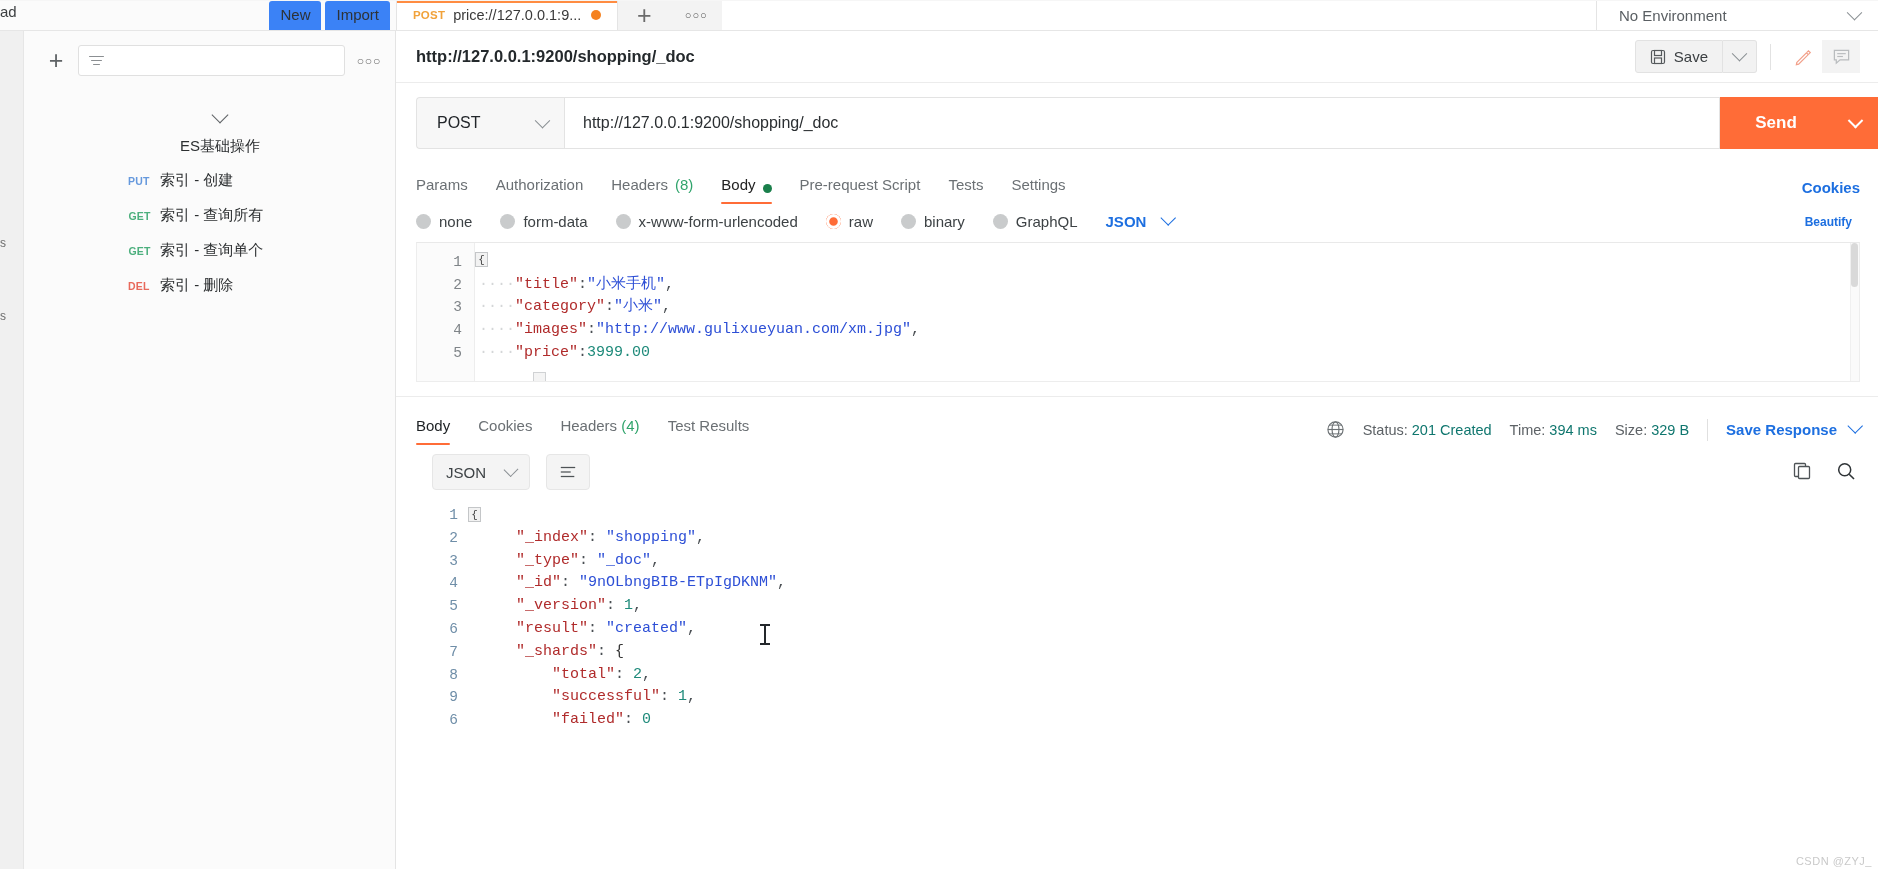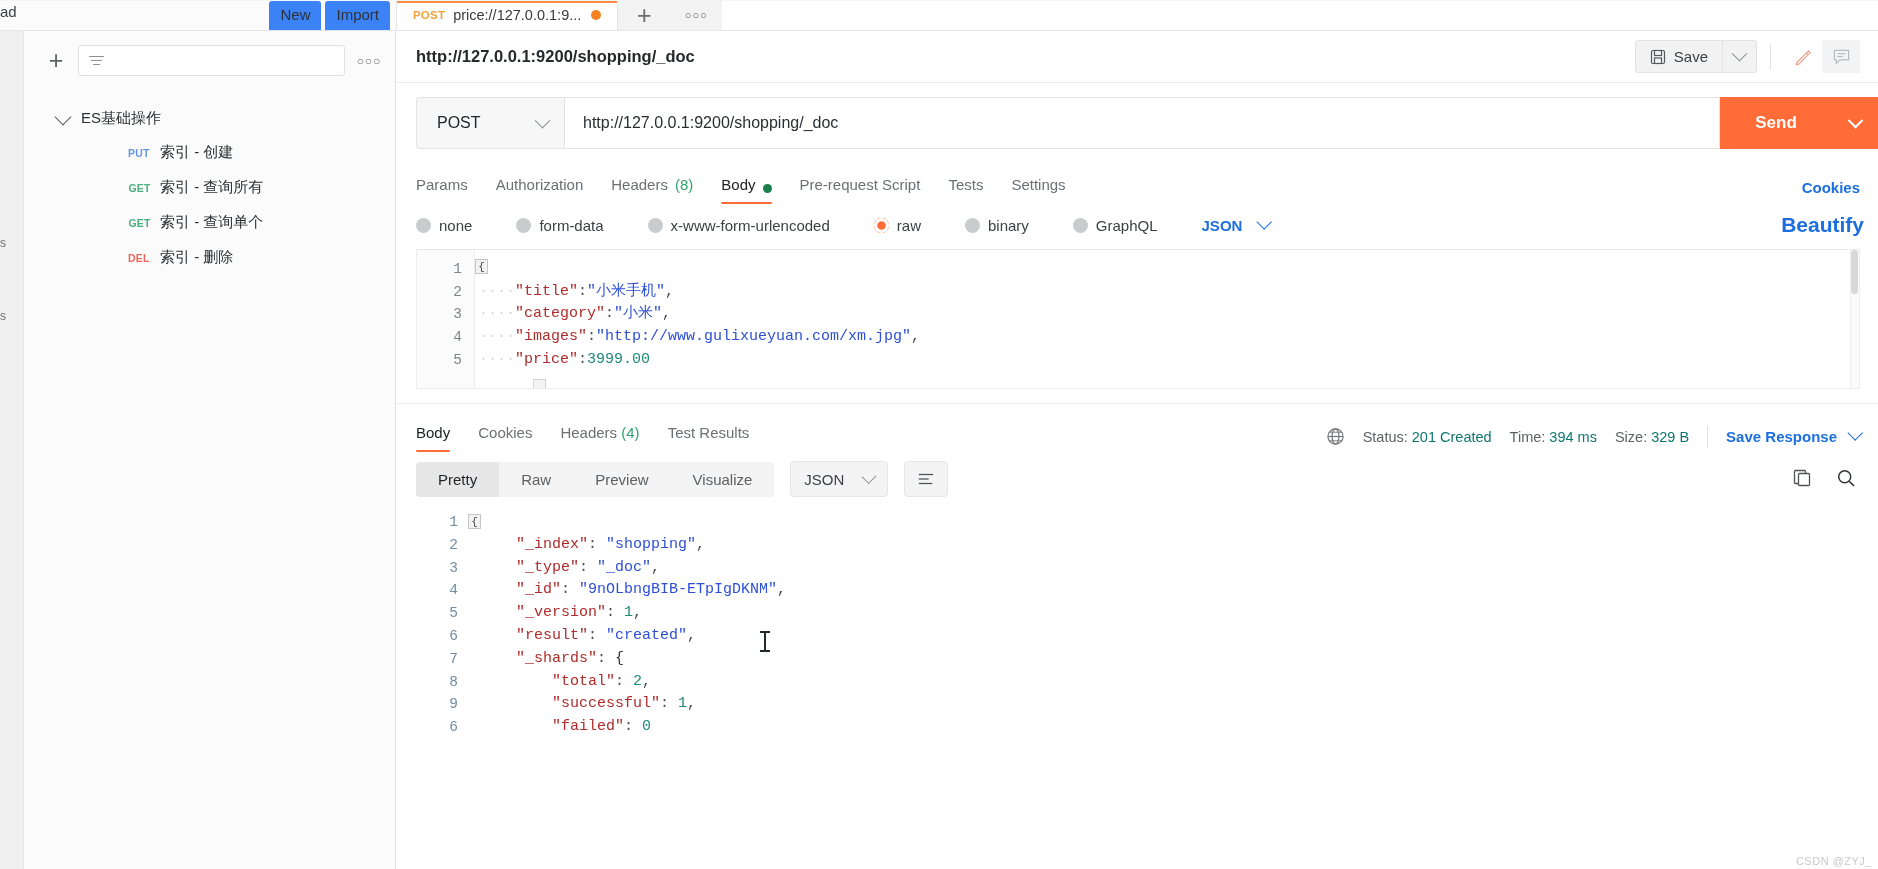--- a/index.html
+++ b/index.html
@@ -47,21 +47,21 @@
   .s-plus { font-size:25px; color:#5f6366; font-weight:300; line-height:1; width:24px; text-align:center; }
   .s-filter { flex:1; height:31px; border:1px solid #e0e0e0; border-radius:3px; background:#fff; display:flex; align-items:center; padding:0 10px; }
   .filter-icon { display:flex; flex-direction:column; gap:2.5px; align-items:center; }
   .filter-icon i { display:block; height:1.6px; background:#8b8f92; border-radius:1px; }
   .filter-icon i:nth-child(1){ width:15px; }
   .filter-icon i:nth-child(2){ width:11px; }
   .filter-icon i:nth-child(3){ width:7px; }
   .s-dots { width:28px; text-align:center; font-size:12px; color:#6a6a6a; letter-spacing:1px; }
 
   .tree { padding-top: 14px; }
-  .coll { display:flex; align-items:center; gap:12px; padding: 7px 12px 7px 33px; }
+  .coll { display:flex; align-items:center; gap:12px; padding: 7px 12px 7px 33px; flex-direction: column; }
   .coll .caret { width:12px; height:12px; border-right:1.8px solid #5d6164; border-bottom:1.8px solid #5d6164; transform:rotate(45deg); margin-bottom:4px; }
   .coll .cname { font-size:15px; color:#2c2f31; }
   .req { display:flex; align-items:baseline; gap:9px; padding: 8px 12px 8px 84px; }
   .req .m { font-size:10.5px; font-weight:700; letter-spacing:.2px; min-width:23px;margin-left:20px; }
   .m.put { color:#6699dd; }
   .m.get { color:#4caf7d;text-align:center; }
   .m.del { color:#e8695b; }
   .req .rn { font-size:15px; color:#2c2f31; }
 
   
@@ -85,27 +85,27 @@
   .send-caret .chevw { width:11px; height:11px; border-right:2px solid #fff; border-bottom:2px solid #fff; transform:rotate(45deg) translate(-2px,-2px); }
 
   .reqtabs { display:flex; align-items:center; padding: 5px 0 0 20px; position:relative; }
   .rt { padding: 8px 0 14px; margin-right: 28px; font-size:15px; color:#6b7074; position:relative; display:flex; align-items:flex-end; gap:7px; }
   .rt.active { color:#222; }
   .rt.active::after { content:""; position:absolute; left:0; right:0; bottom:3px; height:2.5px; background:#ff6c37; border-radius:2px; }
   .rt .cnt { color:#30a46c; }
   .rt .gdot { width:9px; height:9px; border-radius:50%; background:#1a7f4b; }
   .cookies-link { margin-left:auto; padding-right:18px; color:#1d6fe0; font-size:15px; font-weight:700; }
 
-  .bodytypes { display:flex; align-items:center; gap:16px; padding: 6px 0 8px 20px; }
+  .bodytypes { display:flex; align-items:center; gap:0; padding: 6px 0 8px 20px; }
   .radio { display:flex; align-items:center; gap:8px; margin-right:28px; font-size:15px; color:#3d4245; }
   .radio .rdot { width:15px; height:15px; border-radius:50%; background:#c9cbcc; }
   .radio.on .rdot { background:#ff6c37; box-shadow: inset 0 0 0 3.2px #fff, inset 0 0 0 4.6px #ff6c37; }
   .json-sel { display:flex; align-items:center; gap:16px; color:#1d6fe0; font-size:15px; font-weight:700; margin-right:auto; }
   .json-sel .chevb { width:11px; height:11px; border-right:1.8px solid #1d6fe0; border-bottom:1.8px solid #1d6fe0; transform:rotate(45deg) translate(-2px,-3px); }
-  .beautify { color:#1d6fe0; font-size:21px; font-weight:700; padding-right:14px; }
+  .beautify { color:#1d6fe0; font-size:12px; font-weight:700; padding-right:26px; }
 
   
   .editor { margin: 4px 18px 0 20px; border:1px solid #ededed; border-top:1px solid #e9e9e9; display:flex; height:140px; position:relative; overflow:hidden; background:#fff; }
   .gutter { width:58px; background:#fbfbfb; border-right:1px solid #ededed; padding-top:8px; text-align:right; }
   .gutter div { font-family:"Liberation Mono", monospace; font-size:14.5px; color:#7f8488; line-height:22.7px; padding-right:12px; }
   .code { flex:1; padding:8px 0 0 4px; overflow:hidden; position:relative; }
   .code .ln { font-family:"Liberation Mono", monospace; font-size:15px; line-height:22.7px; white-space:pre; }
   .ind { color:#d4d6d8; }
   .k { color:#b02b2b; }
   .s { color:#2d4fd6; }
@@ -166,20 +166,24 @@
     </div>
     <div class="tb-tabs">
       <div class="reqtab">
         <span class="meth">POST</span>
         <span class="ttl">price://127.0.0.1:9...</span>
         <span class="dot"></span>
       </div>
       <div class="tb-plus">+</div>
       <div class="tb-dots">○○○</div>
       <div class="tb-spacer"></div>
+      <div class="tb-env">
+        <span class="lbl">No Environment</span>
+        <span class="chev"></span>
+      </div>
     </div>
   </div>
 
   <div class="main">
 
     <div class="sidebar">
       <div class="rail">
         <span class="rl" style="top:205px;">s</span>
         <span class="rl" style="top:278px;">s</span>
       </div>
@@ -365,26 +369,20 @@
           <span><span>Size:</span> <span class="gv">329 B</span></span>
           <span class="sep"></span>
           <span class="saveresp">
               <span>Save Response</span>
               <span class="chevb2"></span>
             </span>
         </div>
       </div>
 
       <div class="viewbar">
-        <div class="segs">
-          <div class="seg active">Pretty</div>
-          <div class="seg">Raw</div>
-          <div class="seg">Preview</div>
-          <div class="seg">Visualize</div>
-        </div>
         <div class="fmt-sel">
           <span>JSON</span>
           <span class="chev"></span>
         </div>
         <div class="wrap-btn">
           <svg width="18" height="14" viewBox="0 0 20 15">
             <line x1="2" y1="2.5" x2="18" y2="2.5" stroke="#4e5356" stroke-width="1.4"></line>
             <line x1="2" y1="7.5" x2="13" y2="7.5" stroke="#4e5356" stroke-width="1.4"></line>
             <line x1="2" y1="12.5" x2="17" y2="12.5" stroke="#4e5356" stroke-width="1.4"></line>
           </svg>

